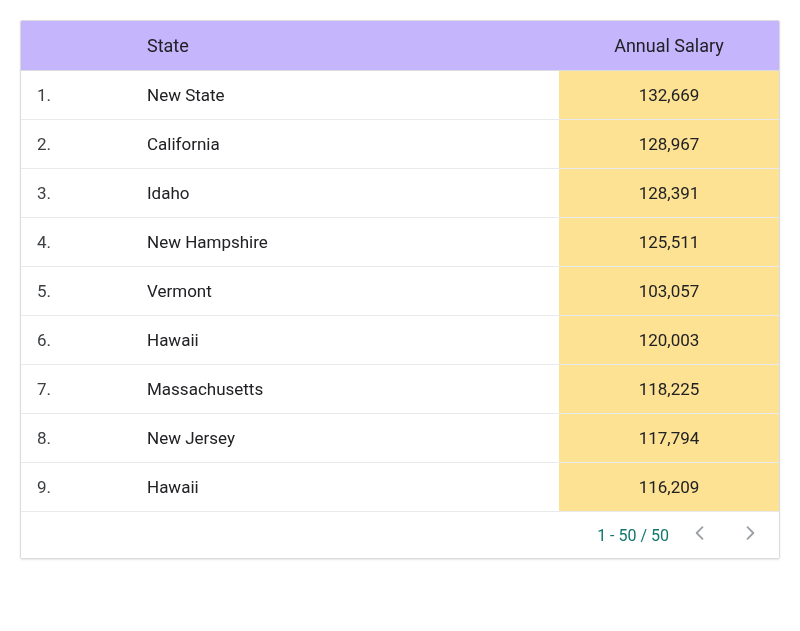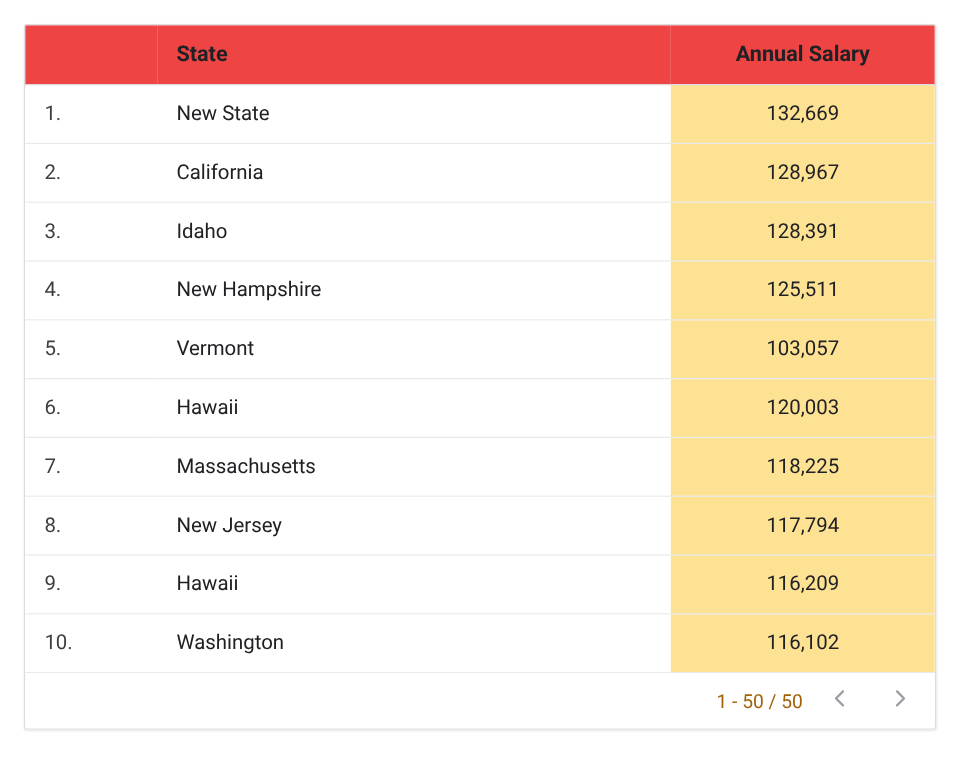--- a/index.html
+++ b/index.html
@@ -18,22 +18,22 @@
       border: 1px solid #dadce0;
       border-radius: 2px;
       box-shadow: 0 1px 2px rgba(0,0,0,0.1);
       overflow: hidden;
     }
     table {
       width: 100%;
       border-collapse: collapse;
     }
     thead th {
-      background: #ef4444;
-      font-weight: 700;
+      background: #c4b5fd;
+      font-weight: 400;
       font-size: 18px;
       color: #202124;
       padding: 14px 16px;
       text-align: left;
       border-bottom: 1px solid #dadce0;
     }
     thead th.col-rank {
       width: 110px;
     }
     thead th.col-salary {
@@ -54,21 +54,21 @@
       text-align: center;
       background: #fde293;
     }
     .pagination {
       display: flex;
       align-items: center;
       justify-content: flex-end;
       padding: 10px 16px;
       gap: 18px;
       font-size: 16px;
-      color: #a16207;
+      color: #0f766e;
       background: #fff;
     }
     .pagination .pager {
       display: flex;
       align-items: center;
       gap: 24px;
     }
     .pagination .nav-btn {
       display: inline-flex;
       align-items: center;
@@ -140,25 +140,20 @@
         <tr>
           <td class="col-rank">8.</td>
           <td class="col-state">New Jersey</td>
           <td class="col-salary">117,794</td>
         </tr>
         <tr>
           <td class="col-rank">9.</td>
           <td class="col-state">Hawaii</td>
           <td class="col-salary">116,209</td>
         </tr>
-        <tr>
-          <td class="col-rank">10.</td>
-          <td class="col-state">Washington</td>
-          <td class="col-salary">116,102</td>
-        </tr>
       </tbody>
   </table>
   <div class="pagination">
     <span>1 - 50 / 50</span>
     <span class="pager">
       <span class="nav-btn">
         <span>
           <svg viewBox="0 0 24 24">
               <polyline points="15 5 8 12 15 19"></polyline>
             </svg>

